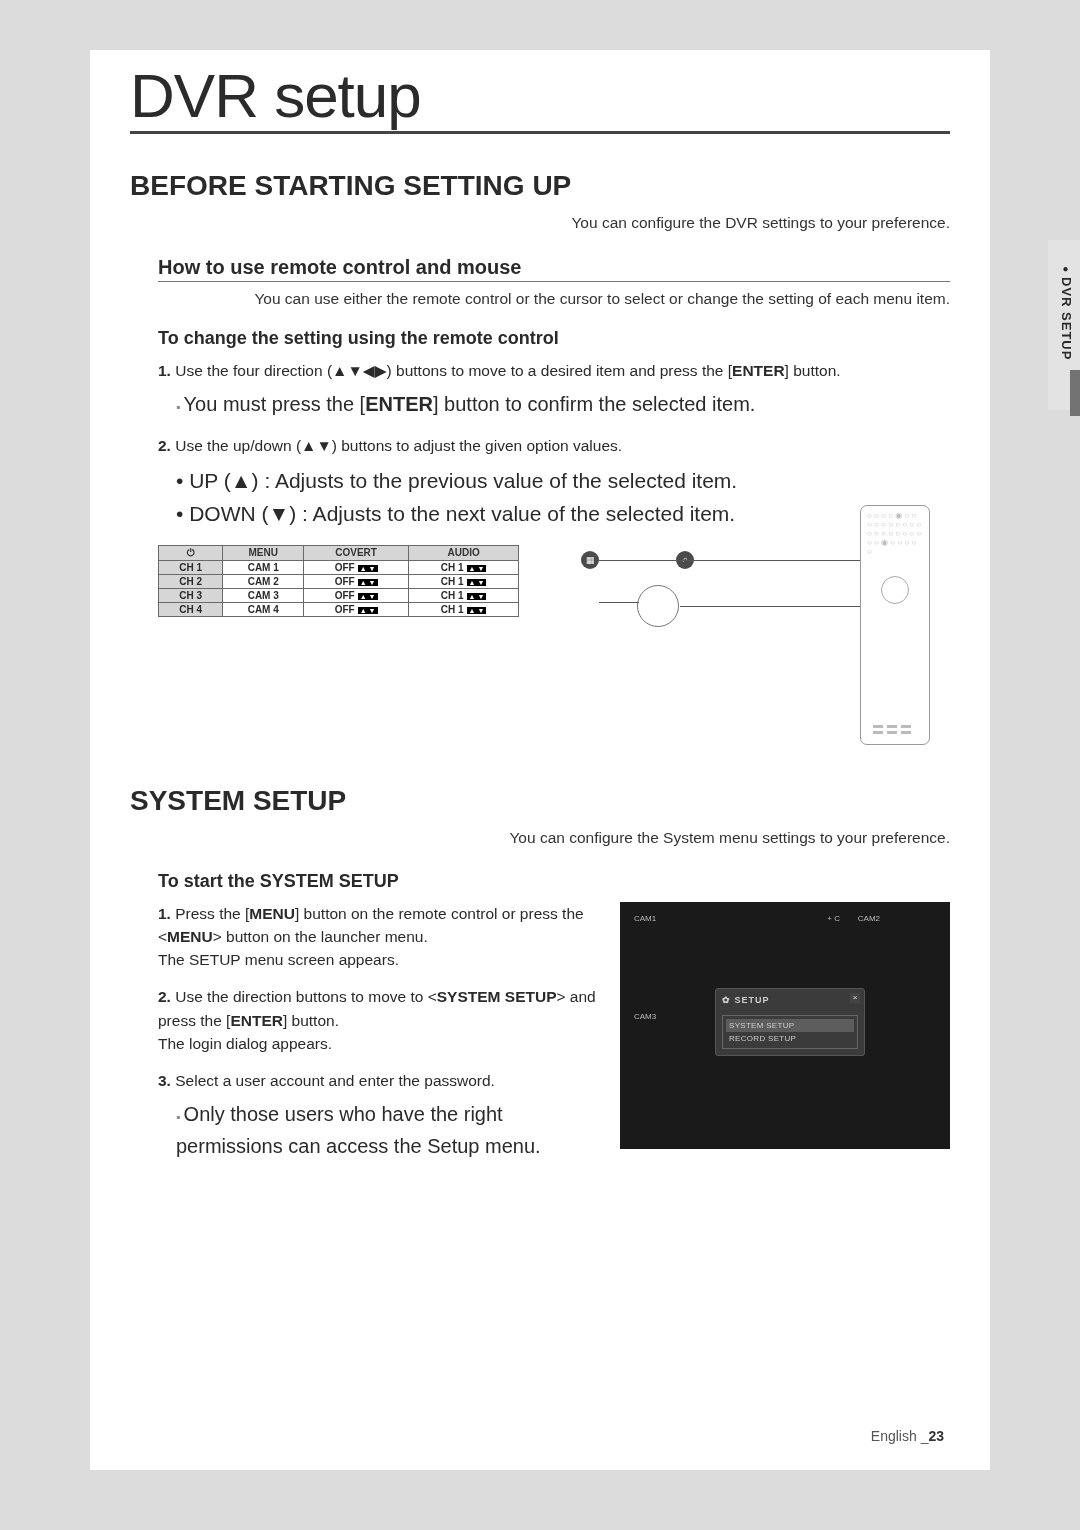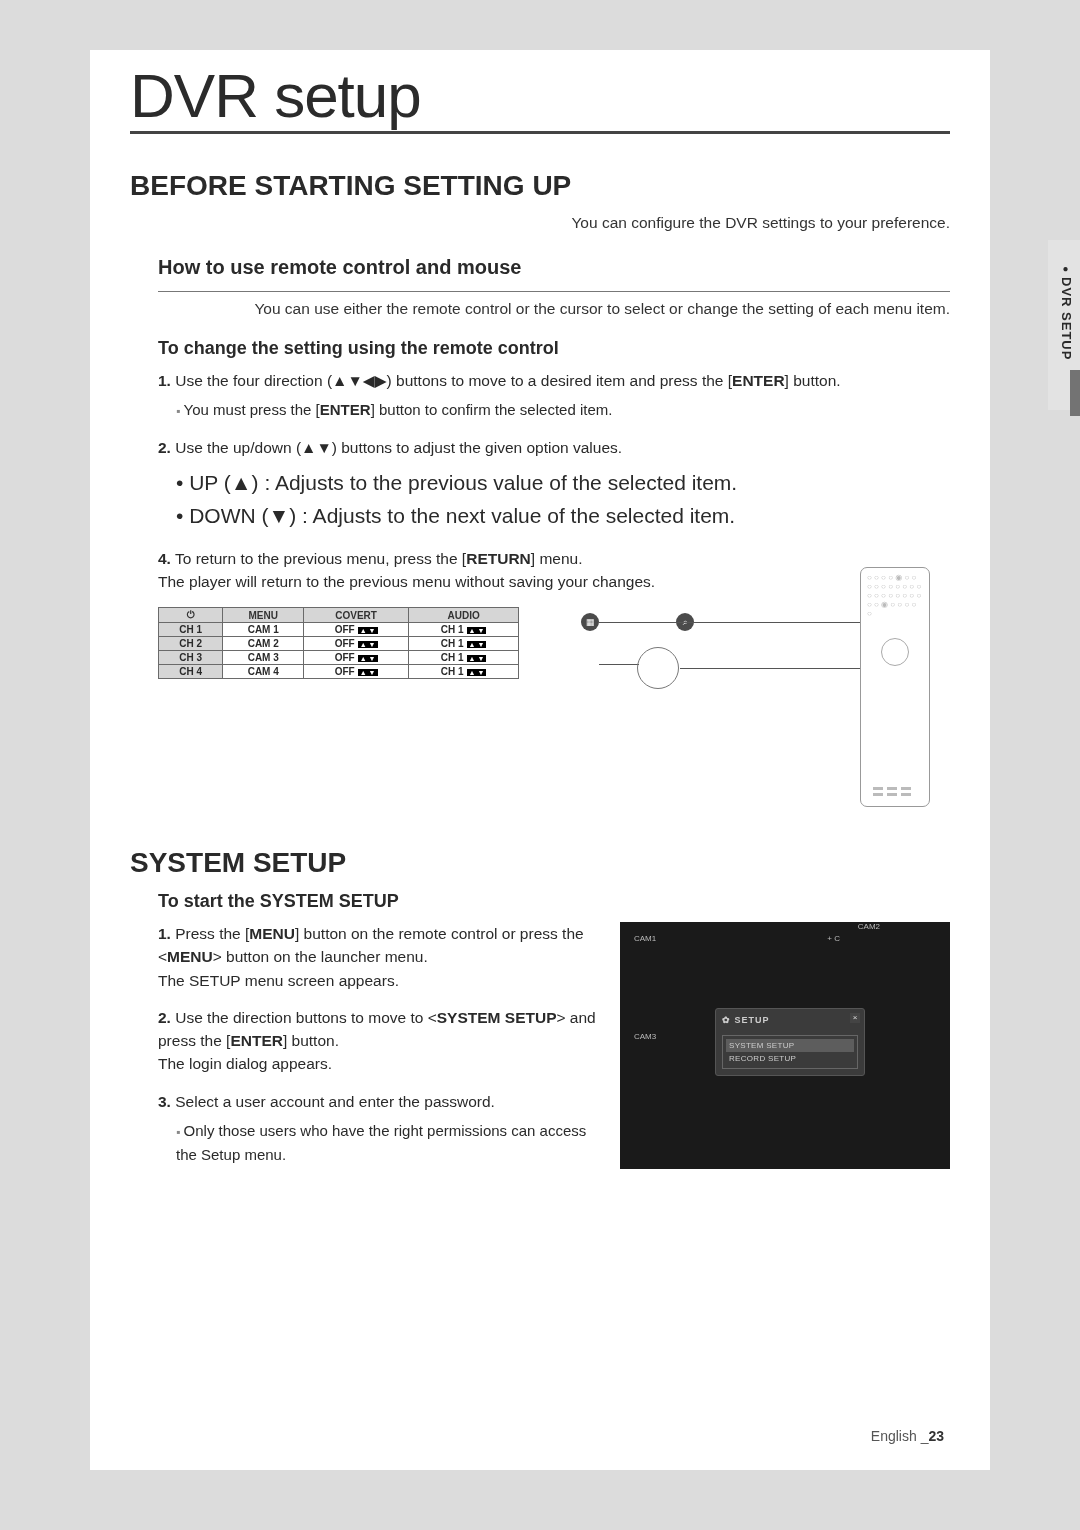--- a/index.html
+++ b/index.html
@@ -59,32 +59,32 @@
     font-weight: 300;
     letter-spacing: -1px;
     color: #2b2b2b;
     border-bottom: 3px solid #444;
     padding-bottom: 0;
     margin-top: 10px;
     margin-bottom: 36px;
   }
   h2.section { font-size: 28px; font-weight: 700; margin-bottom: 12px; }
   .para { font-size: 15.5px; margin-bottom: 24px; color: #333; text-align: right; }
-  h3.subheading { font-size: 20px; font-weight: 700; margin-bottom: 8px; border-bottom: 1.5px solid #777; padding-bottom: 12px; display: block; }
+  h3.subheading { font-size: 20px; font-weight: 700; margin-bottom: 8px; border-bottom: 1.5px solid #777; padding-bottom: 2px; display: block; }
   .indent { margin-left: 28px; }
   .indent .para { margin-bottom: 20px; }
   h4.minor { font-size: 18px; font-weight: 700; margin-bottom: 10px; }
   ol.steps { list-style: none; margin-left: 0; }
   ol.steps > li { font-size: 15.5px; margin-bottom: 14px; line-height: 1.5; }
   ol.steps > li > .num { font-weight: 700; }
   ul.sub { list-style: none; margin-top: 6px; margin-left: 18px; }
   ul.sub li { font-size: 21px; line-height: 1.6; }
   ul.sub li::before { content: "• "; }
   ul.note { list-style: none; margin-top: 6px; margin-left: 18px; }
-  ul.note li { font-size: 15px; line-height: 1.6; }
+  ul.note li { font-size: 20px; line-height: 1.6; }
   ul.note li::before { content: "▪ "; color: #888; font-size: 12px; }
   .figure-row { display: flex; gap: 22px; margin-top: 12px; margin-bottom: 40px; align-items: flex-start; }
   
   .cam-table { border: 1px solid #555; border-collapse: collapse; font-size: 10px; width: 380px; }
   .cam-table th, .cam-table td { border: 1px solid #6a6a6a; padding: 1px 4px; text-align: center; font-weight: 600; }
   .cam-table th { background: #d6d6d6; color: #333; }
   .cam-table td.rowhead { background: #d6d6d6; font-weight: 700; }
   .spinner { display:inline-block; font-size:7px; background:#000; color:#fff; padding:0 2px; margin-left:3px; }
   
   .remote-diagram { position: relative; width: 430px; height: 200px; }
@@ -103,21 +103,21 @@
   .callout-line { position:absolute; background:#555; height:1px; }
   .callout-circle { border:1px solid #777; border-radius:50%; position:absolute; }
   .badge { width:18px;height:18px;border-radius:50%;background:#4b4b4b;color:#fff;display:inline-flex;align-items:center;justify-content:center;font-size:9px;}
   .badge-sq { position:absolute; left:40px; top:6px; }
   .badge-zoom { position:absolute; left:135px; top:6px; }
   
   .sys-fig {
     width: 330px; background: #1a1a1a; padding: 14px; font-size: 9px; color: #ccc; position: relative; height: 247px;
   }
   .sys-cam { position:absolute; font-size:8px; color:#bcbcbc; }
-  .sys-cam1 { left:14px; top:12px; } .sys-cam2 { right:70px; top:0; } .sys-cam3 { left:14px; top:110px; }
+  .sys-cam1 { left:14px; top:12px; } .sys-cam2 { right:70px; top:12px; } .sys-cam3 { left:14px; top:110px; }
   .sys-topright { position:absolute; right:110px; top:12px; font-size:8px; color:#bcbcbc; }
   .sys-popup {
     position:absolute; left:95px; top:86px; width:150px; background:#3b3b3b; border:1px solid #555; border-radius:3px; padding:6px; font-size:9px;
   }
   .sys-popup-title { font-weight:700; letter-spacing:1px; font-size:9px; display:flex; align-items:center; gap:4px; }
   .sys-popup-close { position:absolute; right:4px; top:4px; background:#444; width:10px; height:10px; color:#ddd; font-size:8px; text-align:center; line-height:10px;}
   .sys-menu-box { margin-top:10px; border:1px solid #666; padding:3px; }
   .sys-menu-item { font-size:8px; padding:2px 3px; letter-spacing:0.3px; }
   .sys-menu-item.active { background:#5d5d5d; }
   .page-footer { position: absolute; bottom: 26px; right: 46px; font-size: 14px; color: #555; text-align: center; }
@@ -155,25 +155,20 @@
           </li>
         </ul>
       </li>
       <li>
         <span class="num">2.</span>
         <span>Use the up/down (▲▼) buttons to adjust the given option values.</span>
         <ul class="sub">
           <li>UP (▲) : Adjusts to the previous value of the selected item.</li>
           <li>DOWN (▼) : Adjusts to the next value of the selected item.</li>
         </ul>
-      </li>
-      <li>
-        <span class="num">4.</span>
-        <span>To return to the previous menu, press the [</span><b>RETURN</b><span>] menu.</span><br>
-        <span>The player will return to the previous menu without saving your changes.</span>
       </li>
     </ol>
 
     <div class="figure-row">
       <table class="cam-table">
         <tbody>
             <tr>
           <th>⏻</th>
           <th>MENU</th>
           <th>COVERT</th>
@@ -222,20 +217,21 @@
             <div class="remote-slit s3"></div>
           <div class="remote-slit s4"></div>
             <div class="remote-slit s5"></div>
             <div class="remote-slit s6"></div>
         </div>
       </div>
     </div>
   </div>
 
   <h2 class="section">SYSTEM SETUP</h2>
+  <p class="para">You can configure the System menu settings to your preference.</p>
 
   <div class="indent">
     <h4 class="minor">To start the SYSTEM SETUP</h4>
 
     <div class="two-col-steps">
       <ol class="steps">
         <li>
           <span class="num">1.</span>
           <span>Press the [</span><b>MENU</b><span>] button on the remote control or press the &lt;</span><b>MENU</b><span>&gt; button on the launcher menu.</span><br>
           <span>The SETUP menu screen appears.</span>

